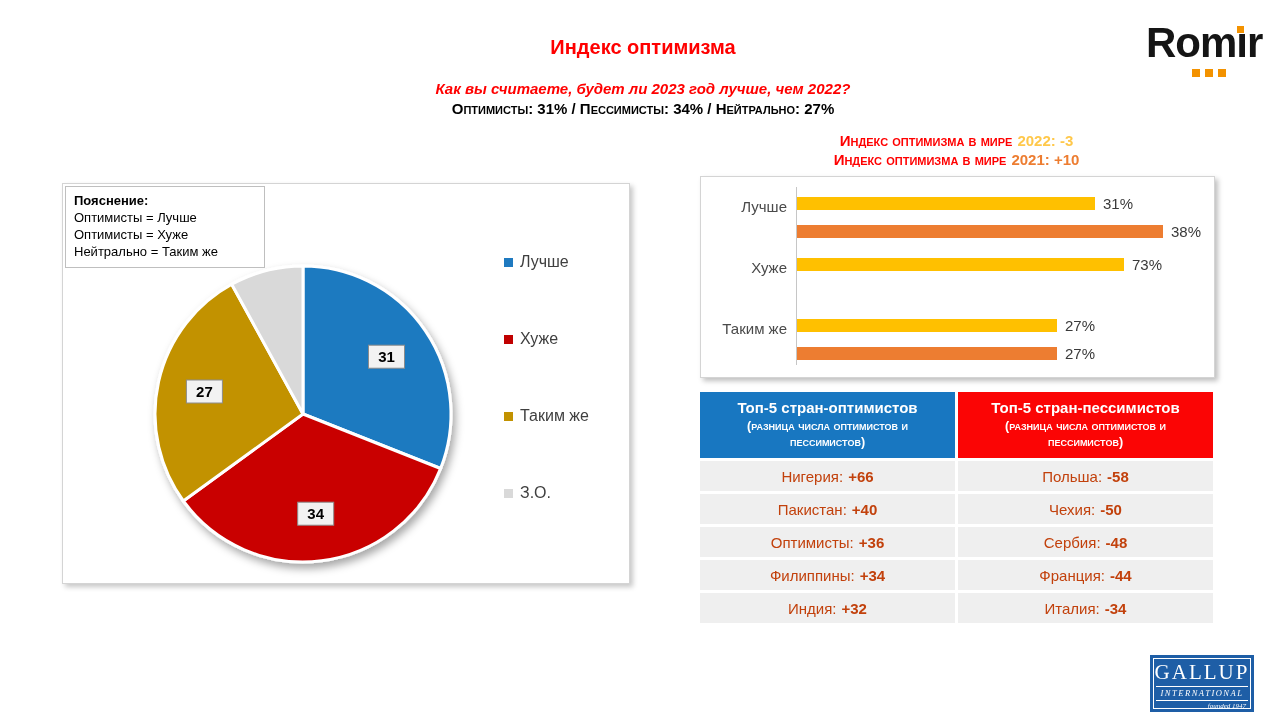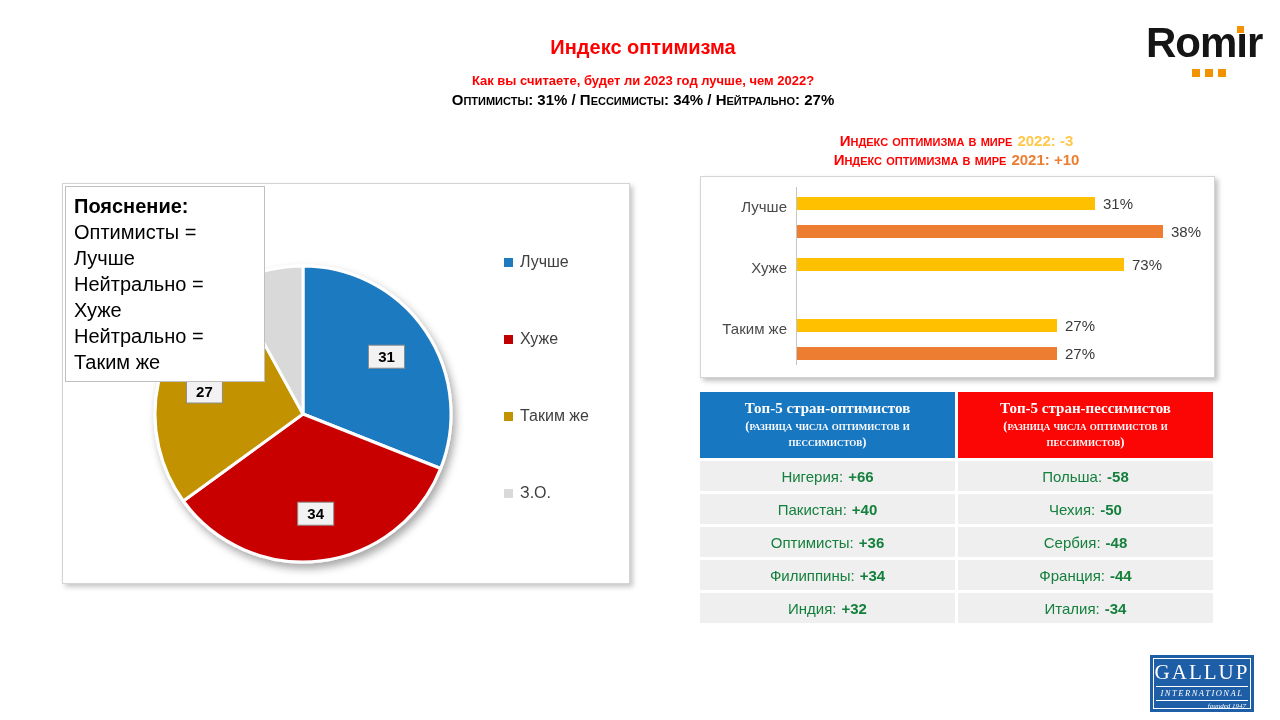--- a/index.html
+++ b/index.html
@@ -5,39 +5,39 @@
 <style>
   html,body { margin:0; padding:0; background:#fff; }
   body { width:1280px; height:720px; position:relative; overflow:hidden;
          font-family:"Liberation Sans", sans-serif; color:#000; }
   .slide { position:absolute; inset:0; background:#fff; }
   .sc { font-variant:small-caps; }
 
   
   .header { position:absolute; left:290px; top:36px; width:706px; text-align:center; }
   .h-title { color:#FF0000; font-size:20px; font-weight:bold; }
-  .h-sub   { color:#FF0000; font-size:13px; font-weight:bold; margin-top:14px; }
+  .h-sub   { color:#FF0000; font-size:15px; font-weight:bold; font-style:italic; margin-top:21px; }
   .h-sum   { color:#000;    font-size:15px; font-weight:bold; font-variant:small-caps; margin-top:3px; }
   .h-world { color:#FF0000; font-size:14.5px; font-weight:bold; margin-top:2px; }
   .h-world .wiv { margin-left:6px; }
 
   
   .romir { position:absolute; left:1146px; top:22px; }
   .romir-text { font-size:42px; font-weight:bold; color:#151515; letter-spacing:-1px; line-height:1; }
   .romir-i { position:relative; display:inline-block; }
   .romir-idot { position:absolute; left:1px; top:4px; width:7px; height:7px; background:#F39200; }
   .romir-dots { display:flex; gap:5px; margin:5px 0 0 46px; }
   .romir-dots span { width:8px; height:8px; background:#F39200; display:block; }
 
   
   .pie-box { position:absolute; left:62px; top:183px; width:566px; height:399px;
              background:#fff; border:1px solid #D4D4D4; box-shadow:3px 3px 5px rgba(0,0,0,0.22); }
   #pie-svg { position:absolute; left:0; top:0; }
   .note { position:absolute; left:2px; top:2px; width:182px; background:#fff;
-          border:1px solid #BFBFBF; padding:6px 8px; font-size:20px; line-height:1.3; }
+          border:1px solid #BFBFBF; padding:6px 8px; font-size:13px; line-height:1.3; }
   .note-title { font-weight:bold; }
   .legend { position:absolute; left:441px; top:68px; }
   .legend-item { display:flex; align-items:center; gap:7px; height:20px; margin-bottom:57px;
                  font-size:16px; color:#3F3F3F; }
   .legend-marker { width:9px; height:9px; flex:0 0 auto; }
 
   
   .bar-titles { position:absolute; left:700px; top:131px; width:513px; text-align:center;
                 font-size:15px; font-weight:bold; color:#FF0000; line-height:19px; }
   .bar-titles .bt-val { margin-left:5px; }
@@ -48,26 +48,26 @@
   .bar-cat { position:absolute; left:0; top:50%; transform:translateY(-50%); width:86px;
              text-align:right; font-size:15px; color:#4A4A4A; }
   .bar-lines { position:absolute; left:96px; top:0; }
   .bar-line { display:flex; align-items:center; height:25px; margin-bottom:3px; gap:8px; }
   .bar { height:13px; flex:0 0 auto; }
   .bar-val { font-size:15px; color:#3A3A3A; white-space:nowrap; }
 
   
   .top5 { position:absolute; left:700px; top:392px; width:513px; }
   .t-head { display:flex; gap:3px; }
-  .t-hcell { flex:1; color:#fff; text-align:center; padding:7px 12px 8px;font-family:Liberation Serif, serif; }
+  .t-hcell { flex:1; color:#fff; text-align:center; padding:7px 12px 8px; }
   .t-h1 { font-size:15px; font-weight:bold; line-height:1.25; }
   .t-h2 { font-size:12.5px; font-weight:bold; font-variant:small-caps; line-height:1.3; }
   .t-row { display:flex; gap:3px; margin-top:3px; }
   .t-cell { flex:1; background:#EFEFEF; height:30px; display:flex; align-items:center;
-            justify-content:center; font-size:15px; color:#15803d; }
+            justify-content:center; font-size:15px; color:#c2410c; }
   .t-cell b { margin-left:5px; }
 
   
   .gallup { position:absolute; left:1150px; top:655px; width:104px; height:57px;
             background:#1E5EA6; box-sizing:border-box; }
   .gallup::before { content:""; position:absolute; inset:3px; border:1px solid #fff; pointer-events:none; }
   .g1 { font-family:"Liberation Serif", serif; color:#fff; font-size:21px; letter-spacing:2px;
         text-align:center; line-height:1; margin-top:7px; }
   .g2 { font-family:"Liberation Serif", serif; font-style:italic; color:#fff; font-size:8.5px;
         letter-spacing:1.5px; text-align:center; border-top:1px solid #fff; border-bottom:1px solid #fff;
@@ -120,21 +120,21 @@
           <g>
             <rect x="123.4" y="196.0" width="36" height="23" fill="#F2F2F2" stroke="#8C8C8C"></rect>
             <text x="141.4" y="213.0" text-anchor="middle" style="font:bold 15px &quot;Liberation Sans&quot;,sans-serif;fill:#000">27</text>
           </g>
         </g>
     </svg>
     <div class="note">
       <div class="note-title">Пояснение:</div>
       <div id="note-lines">
           <div>Оптимисты = Лучше</div>
-          <div>Нейтрально = Хуже</div>
+          <div>Оптимисты = Хуже</div>
           <div>Нейтрально = Таким же</div>
         </div>
     </div>
     <div class="legend" id="pie-legend">
         <div class="legend-item">
           <span class="legend-marker" style="background: rgb(31, 122, 192);"></span>
           <span>Лучше</span>
         </div>
         <div class="legend-item">
           <span class="legend-marker" style="background: rgb(192, 0, 0);"></span>

